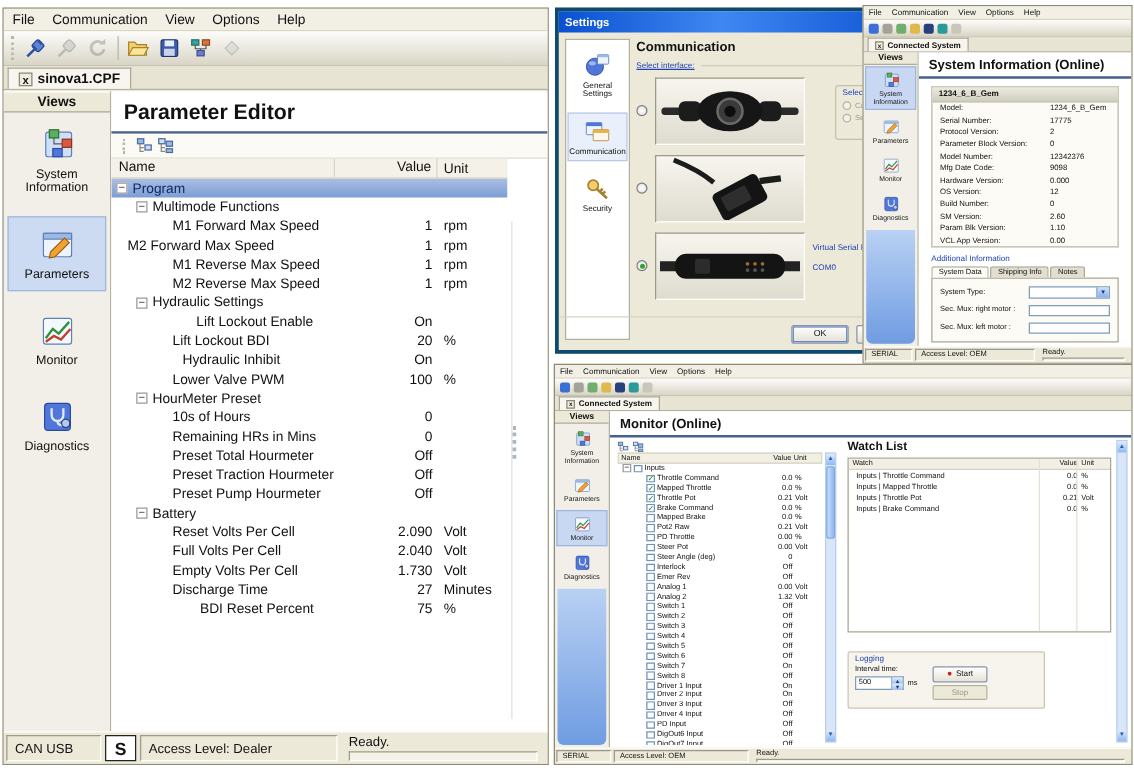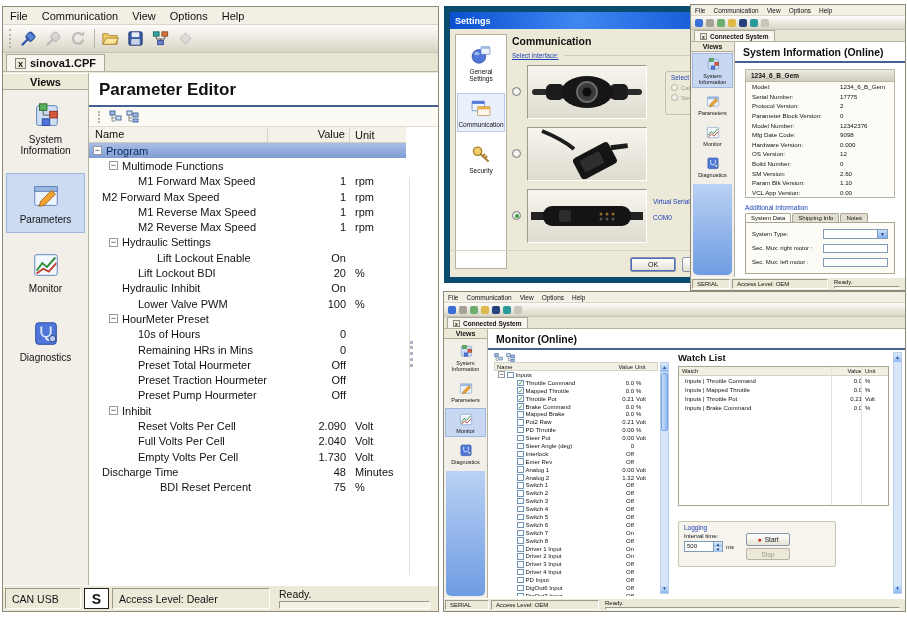--- a/index.html
+++ b/index.html
@@ -51,21 +51,21 @@
   .vsplit{position:absolute;right:28px;top:104px;bottom:10px;width:1px;background:#e3e0d4}
   .vdots{position:absolute;right:24px;top:268px;width:4px;height:26px;border-left:3px dotted #aeb6c6}
   .main-status{position:absolute;left:0;right:0;bottom:0;height:26px;background:#ece9d8;border-top:1px solid #fff;display:flex;align-items:stretch;padding:2px 2px;gap:3px;font-size:10.5px}
   .main-status .statusseg{padding:0 6px}
   .seg-port{width:76px}
   .seg-badge{width:25px;justify-content:center;font-weight:bold;font-size:14px;background:#fff;border:1px solid #222}
   .seg-access{width:158px}
   .seg-ready{flex:1;border:none;flex-direction:column;align-items:stretch;justify-content:center;gap:1px;padding:0 2px}
   .seg-ready .pbar{height:9px}
   
-  .settings{left:444px;top:6px;width:296px;height:277px;border:6px solid #0c4a6e}
+  .settings{left:444px;top:6px;width:296px;height:277px;border:3px solid #0c4a6e}
   .tbar{position:absolute;top:0;left:0;right:0;height:17px;background:linear-gradient(90deg,#0a50d0,#3f87f2 45%,#0a50d0);color:#fff;font-weight:bold;font-size:9px;display:flex;align-items:center;padding:0 5px}
   .tclose{margin-left:auto;width:13px;height:13px;background:linear-gradient(#f2a38c,#d6482c);border:1px solid #fff;border-radius:2px;color:#fff;font-size:8px;line-height:11px;text-align:center}
   .snav{position:absolute;left:5px;top:22px;width:52px;bottom:8px;background:#fff;border:1px solid #b3b0a0;display:flex;flex-direction:column;align-items:center;padding-top:5px;gap:7px}
   .snav-item{display:flex;flex-direction:column;align-items:center;font-size:6.5px;gap:2px;width:48px;padding:3px 0;text-align:center;border:1px solid transparent}
   .snav-item.sel{background:#e9effb;border:1px solid #bac9e8}
   .scontent{position:absolute;left:62px;top:20px;right:5px;bottom:28px;overflow:hidden}
   .sheading{font-size:10.5px;font-weight:bold;margin:3px 0 5px}
   .slabelrow{display:flex;align-items:center;gap:5px}
   .slabel{font-size:6.5px;color:#1f41b5;text-decoration:underline;white-space:nowrap}
   .hline{flex:1;border-top:1px solid #cfccbc}
@@ -378,21 +378,21 @@
           <div class="prow">
             <span class="pname" style="padding-left: 36px;">
               <span class="exp"></span>
               <span>Lift Lockout BDI</span>
             </span>
             <span class="pval">20</span>
             <span class="punit">%</span>
           </div>
 
           <div class="prow">
-            <span class="pname" style="padding-left: 20px; text-align: center;">
+            <span class="pname" style="padding-left: 44px; text-align: center;">
               <span class="exp"></span>
               <span>Hydraulic Inhibit</span>
             </span>
             <span class="pval">On</span>
             <span class="punit"></span>
           </div>
 
           <div class="prow">
             <span class="pname" style="padding-left: 36px;">
               <span class="exp"></span>
@@ -452,21 +452,21 @@
               <span class="exp"></span>
               <span>Preset Pump Hourmeter</span>
             </span>
             <span class="pval">Off</span>
             <span class="punit"></span>
           </div>
 
           <div class="prow grp">
             <span class="pname" style="padding-left: 20px;">
               <span class="exp"></span>
-              <span>Inhibit</span>
+              <span>Battery</span>
             </span>
             <span class="pval"></span>
             <span class="punit"></span>
           </div>
 
           <div class="prow">
             <span class="pname" style="padding-left: 36px;">
               <span class="exp"></span>
               <span>Reset Volts Per Cell</span>
             </span>
@@ -486,25 +486,25 @@
           <div class="prow">
             <span class="pname" style="padding-left: 36px;">
               <span class="exp"></span>
               <span>Empty Volts Per Cell</span>
             </span>
             <span class="pval">1.730</span>
             <span class="punit">Volt</span>
           </div>
 
           <div class="prow">
-            <span class="pname" style="">
+            <span class="pname" style="padding-left: 36px;">
               <span class="exp"></span>
               <span>Discharge Time</span>
             </span>
-            <span class="pval">48</span>
+            <span class="pval">27</span>
             <span class="punit">Minutes</span>
           </div>
 
           <div class="prow">
             <span class="pname" style="padding-left: 36px; margin-left: 22px;">
               <span class="exp"></span>
               <span>BDI Reset Percent</span>
             </span>
             <span class="pval">75</span>
             <span class="punit">%</span>

